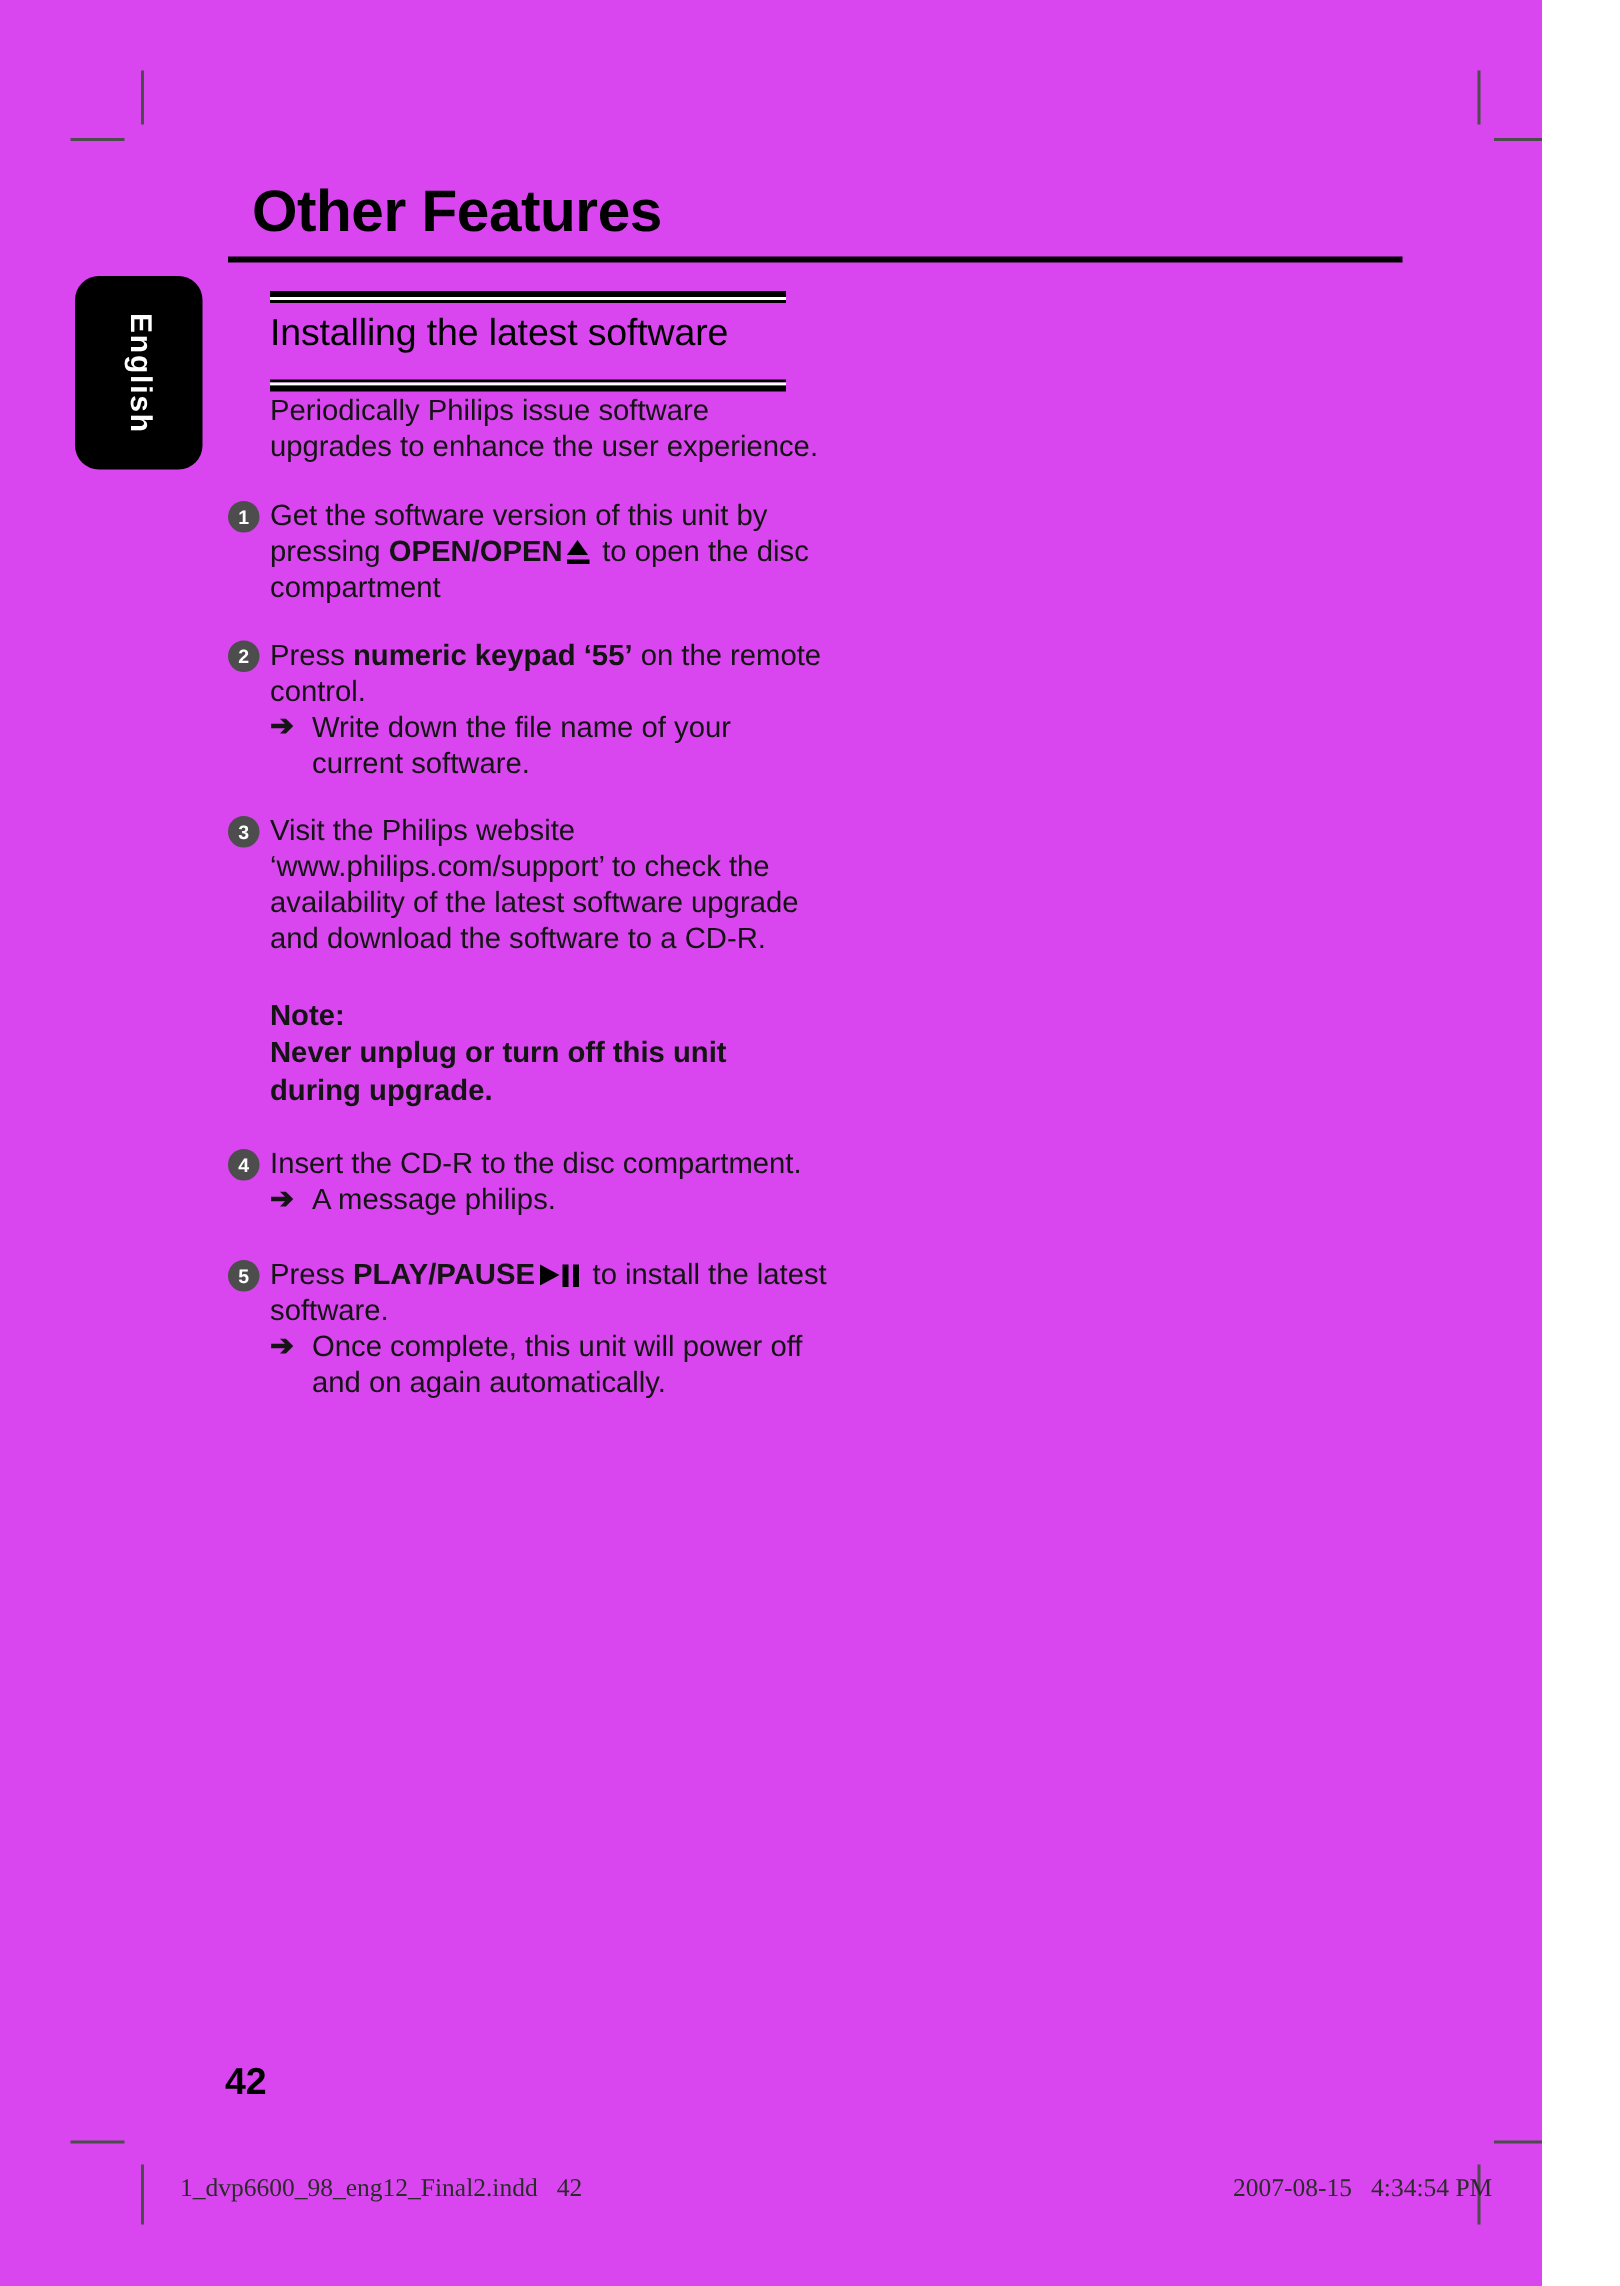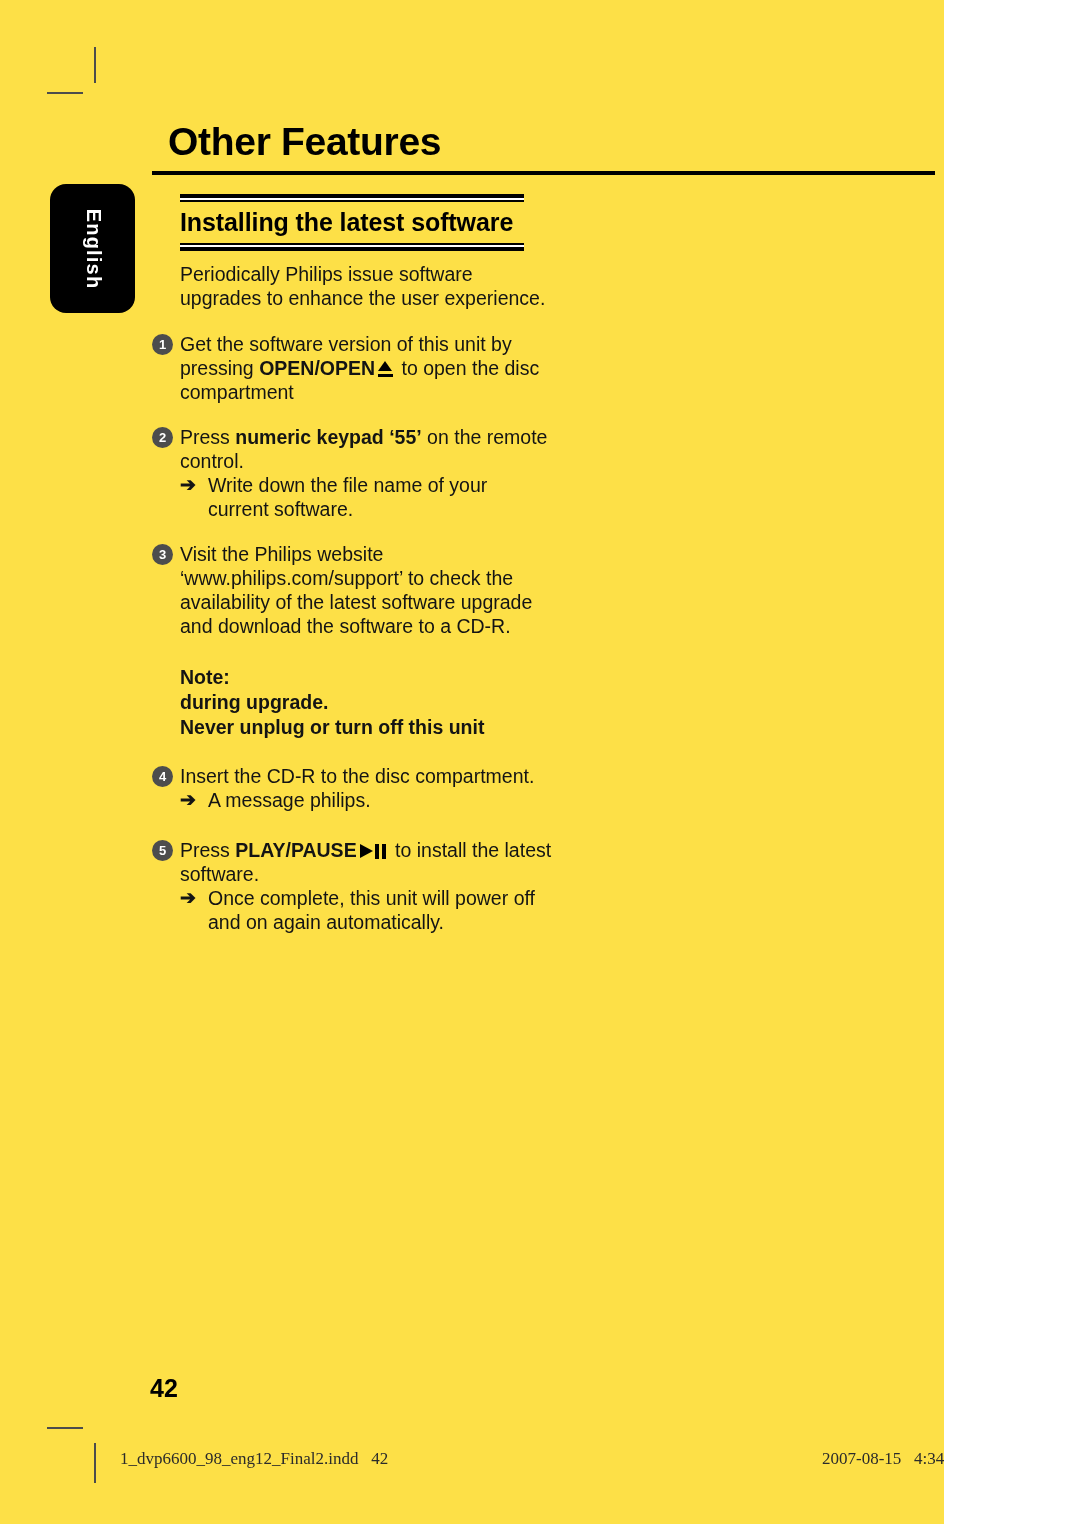--- a/index.html
+++ b/index.html
@@ -6,24 +6,24 @@
     margin: 0;
     padding: 0;
     background: #ffffff;
   }
   body {
     font-family: "Liberation Sans", sans-serif;
     color: #000000;
   }
   #page {
     position: relative;
-    width: 944px;
+    width: 1028px;
     height: 1524px;
     overflow: hidden;
-    background: #fde047;
+    background: #d946ef;
   }
 
   
   .crop-v {
     position: absolute;
     width: 2px;
     background: #4c4c4c;
   }
   .crop-h {
     position: absolute;
@@ -91,23 +91,23 @@
   .dbl-rule .gap {
     height: 2px;
     background: #fff;
   }
   .dbl-rule .thin {
     height: 2px;
     background: #000;
   }
   .section-heading {
     font-size: 25px;
-    font-weight: bold;
+    font-weight: normal;
     letter-spacing: -0.1px;
-    padding: 7px 0 6px 0;
+    padding: 7px 0 16px 0;
     line-height: 1.1;
   }
 
   
   .content {
     position: absolute;
     left: 152px;
     top: 262px;
     width: 400px;
     font-size: 19.5px;
@@ -300,22 +300,22 @@
       </div>
     </div>
 
     <div class="step">
       <span class="step-num">3</span>
       <span>Visit the Philips website ‘www.philips.com/support’ to check the availability of the latest software upgrade and download the software to a CD-R.</span>
     </div>
 
     <div class="note-block">
       <div class="note-title">Note:</div>
+      <div class="note-text">Never unplug or turn off this unit</div>
       <div class="note-text">during upgrade.</div>
-      <div class="note-text">Never unplug or turn off this unit</div>
     </div>
 
     <div class="step">
       <span class="step-num">4</span>
       <span>Insert the CD-R to the disc compartment.</span>
       <div class="sub">
         <span class="arrow-icon">➔</span>
         <span>A message philips.</span>
       </div>
     </div>

